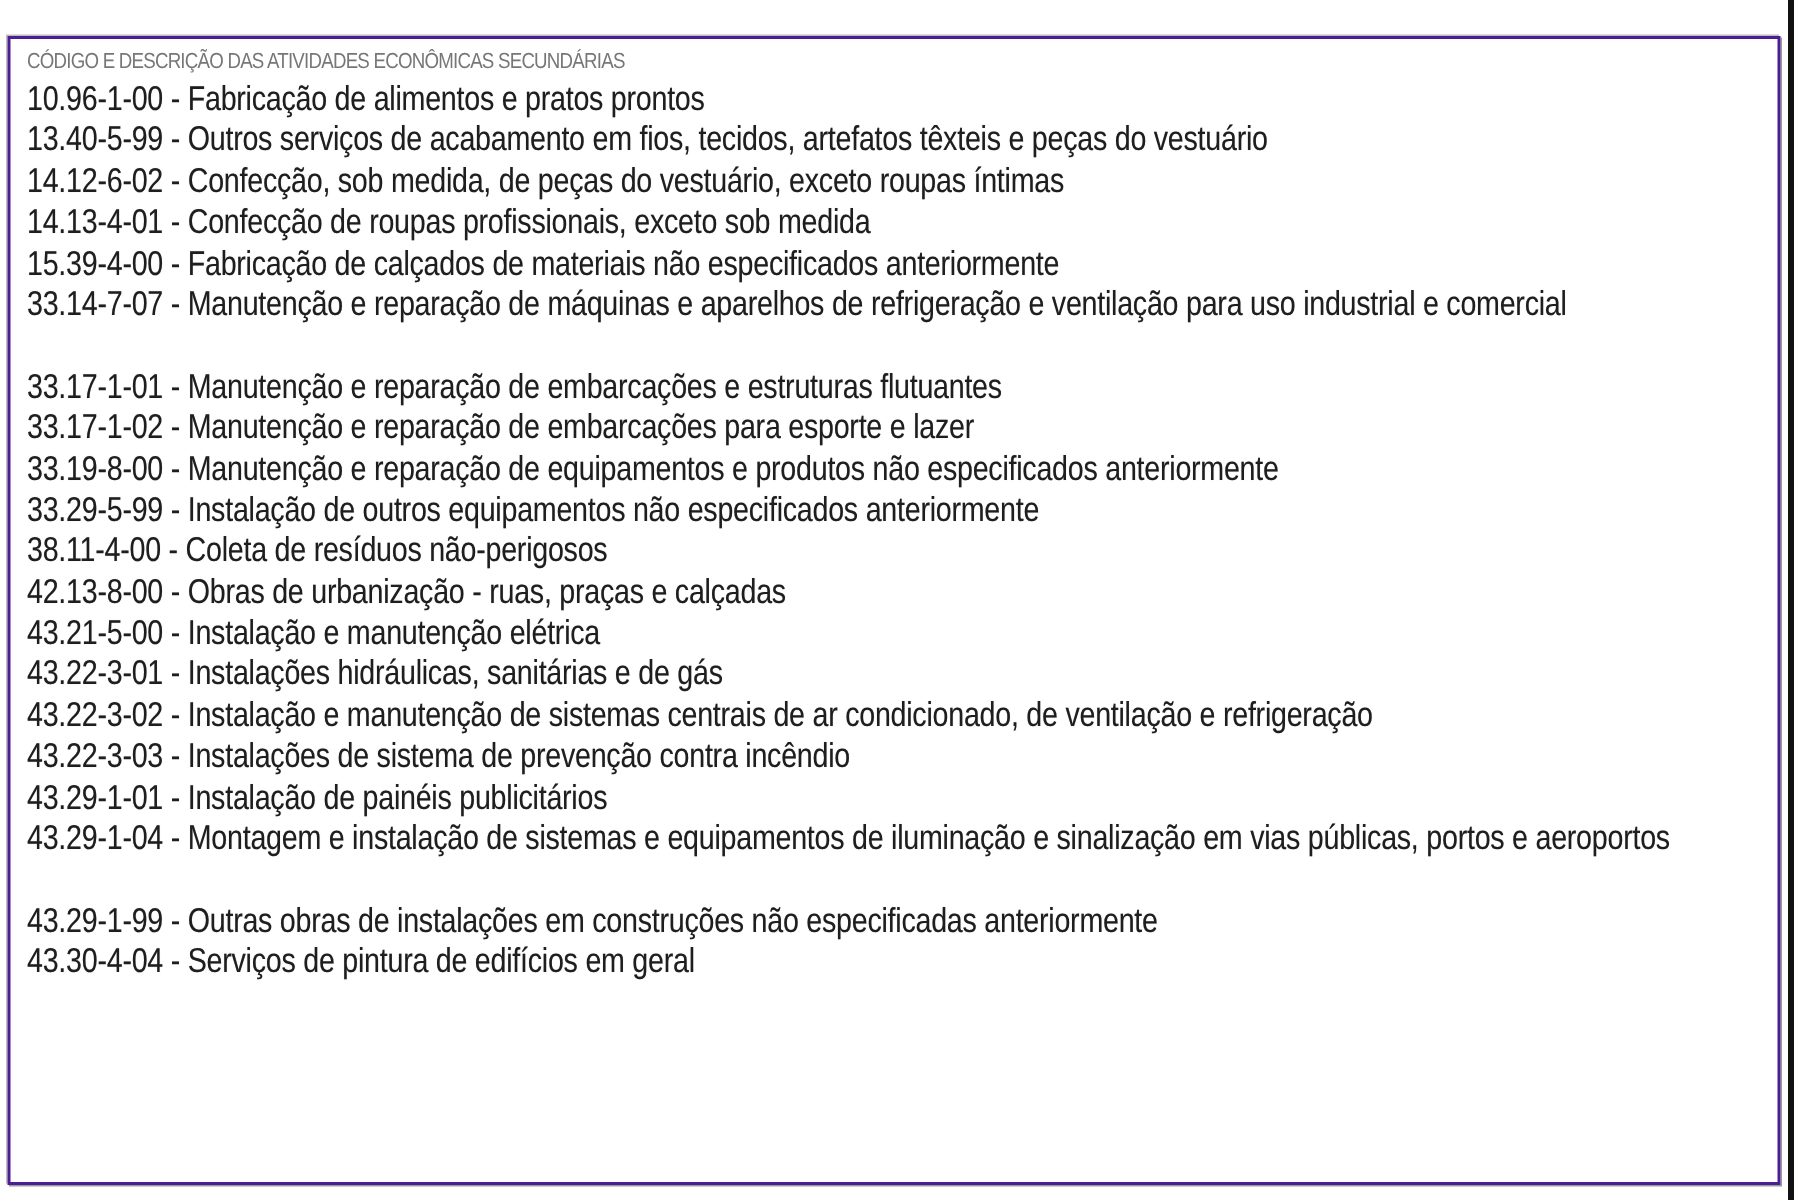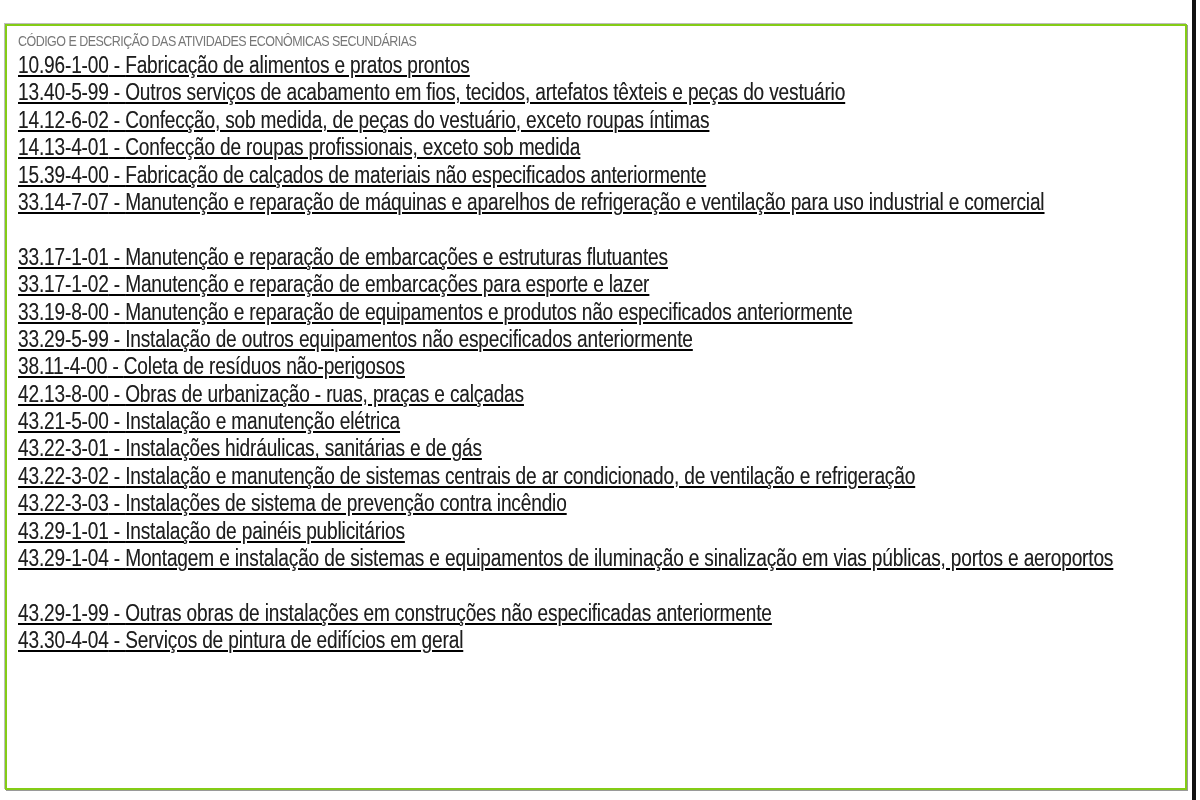--- a/index.html
+++ b/index.html
@@ -23,21 +23,21 @@
       width: 4px;
       height: 800px;
       background: #111111;
     }
     .box {
       position: absolute;
       left: 5px;
       top: 24px;
       width: 1178px;
       height: 762px;
-      border: 2px solid #84cc16;
+      border: 2px solid #4c1d95;
       box-shadow: 1px 1px 0 #9a9a9a, -1px -1px 0 #bdbdbd;
       background: #ffffff;
     }
     .box-inner {
       position: absolute;
       left: 11px;
       top: 4px;
       right: 6px;
     }
     .header {
@@ -48,21 +48,20 @@
       transform: scaleX(0.86);
       transform-origin: left top;
       white-space: nowrap;
       height: 22px;
       line-height: 22px;
     }
     .list {
       margin: 0;
       padding: 0;
       list-style: none;
-      text-decoration: underline;
     }
     .entry {
       font-family: "Liberation Sans", sans-serif;
       font-size: 23px;
       line-height: 27.4px;
       color: #1e1e1e;
       letter-spacing: -0.2px;
       width: 1330px;
       transform: scaleX(0.83);
       transform-origin: left top;

